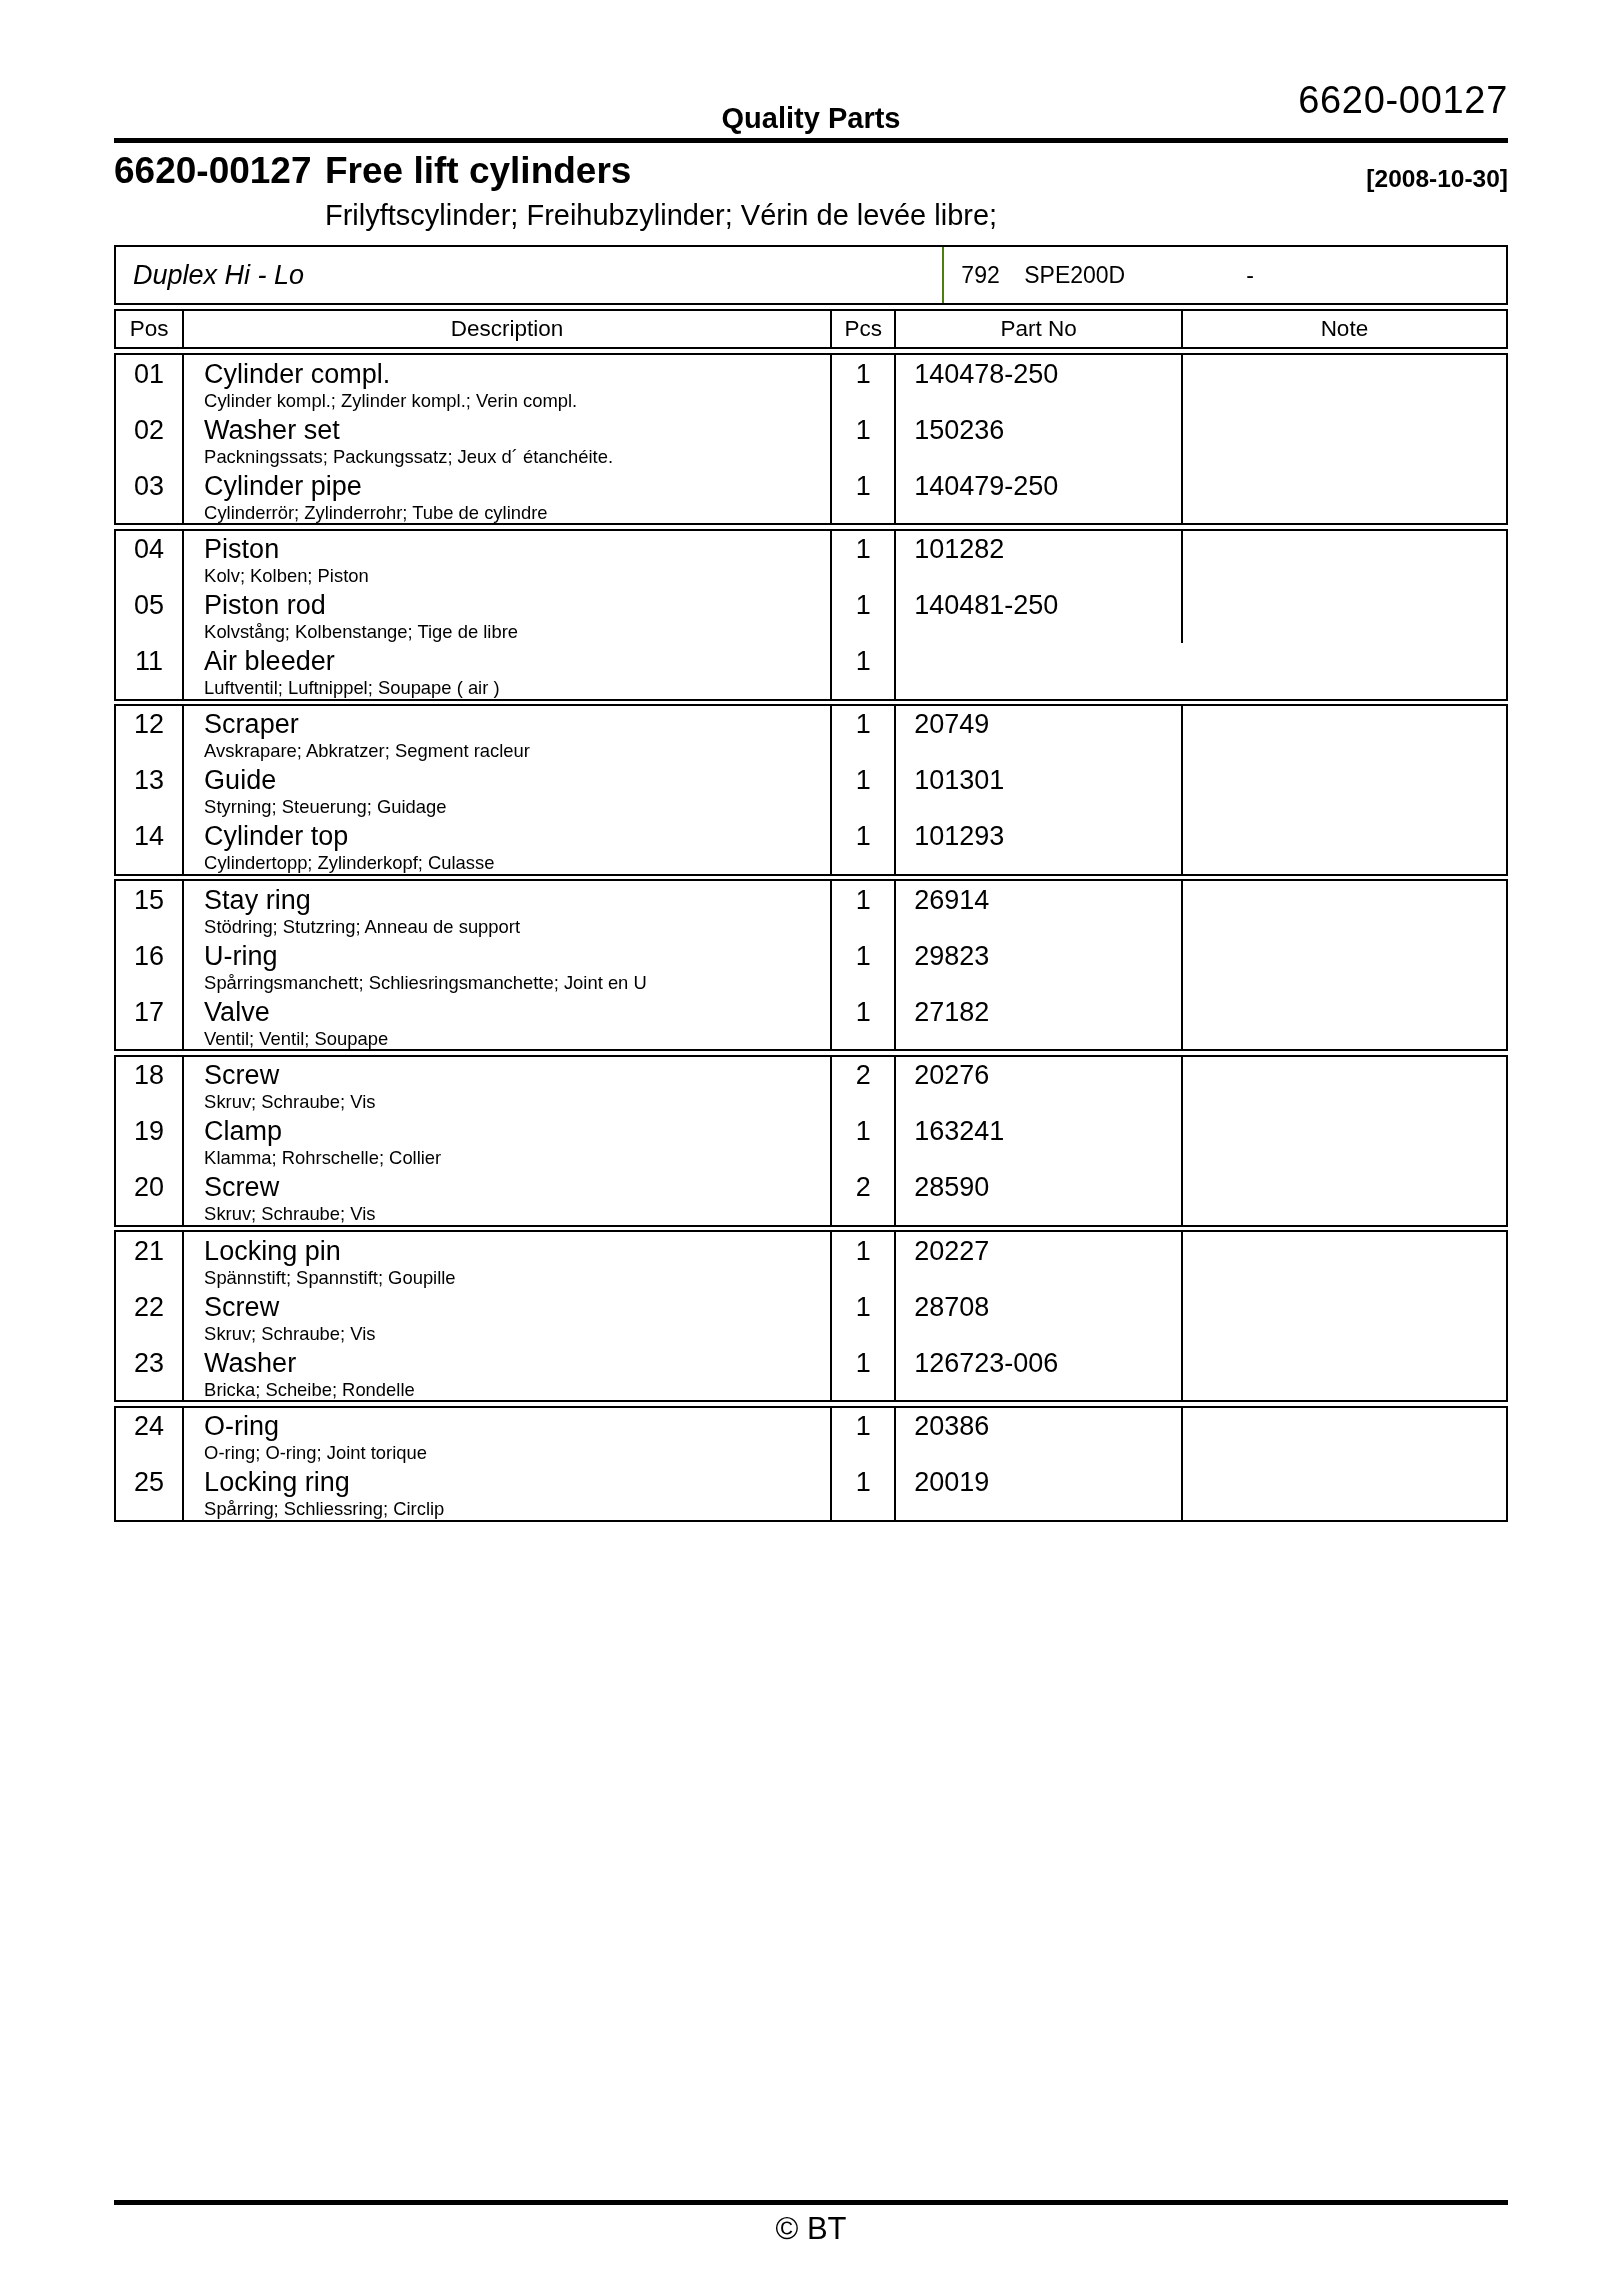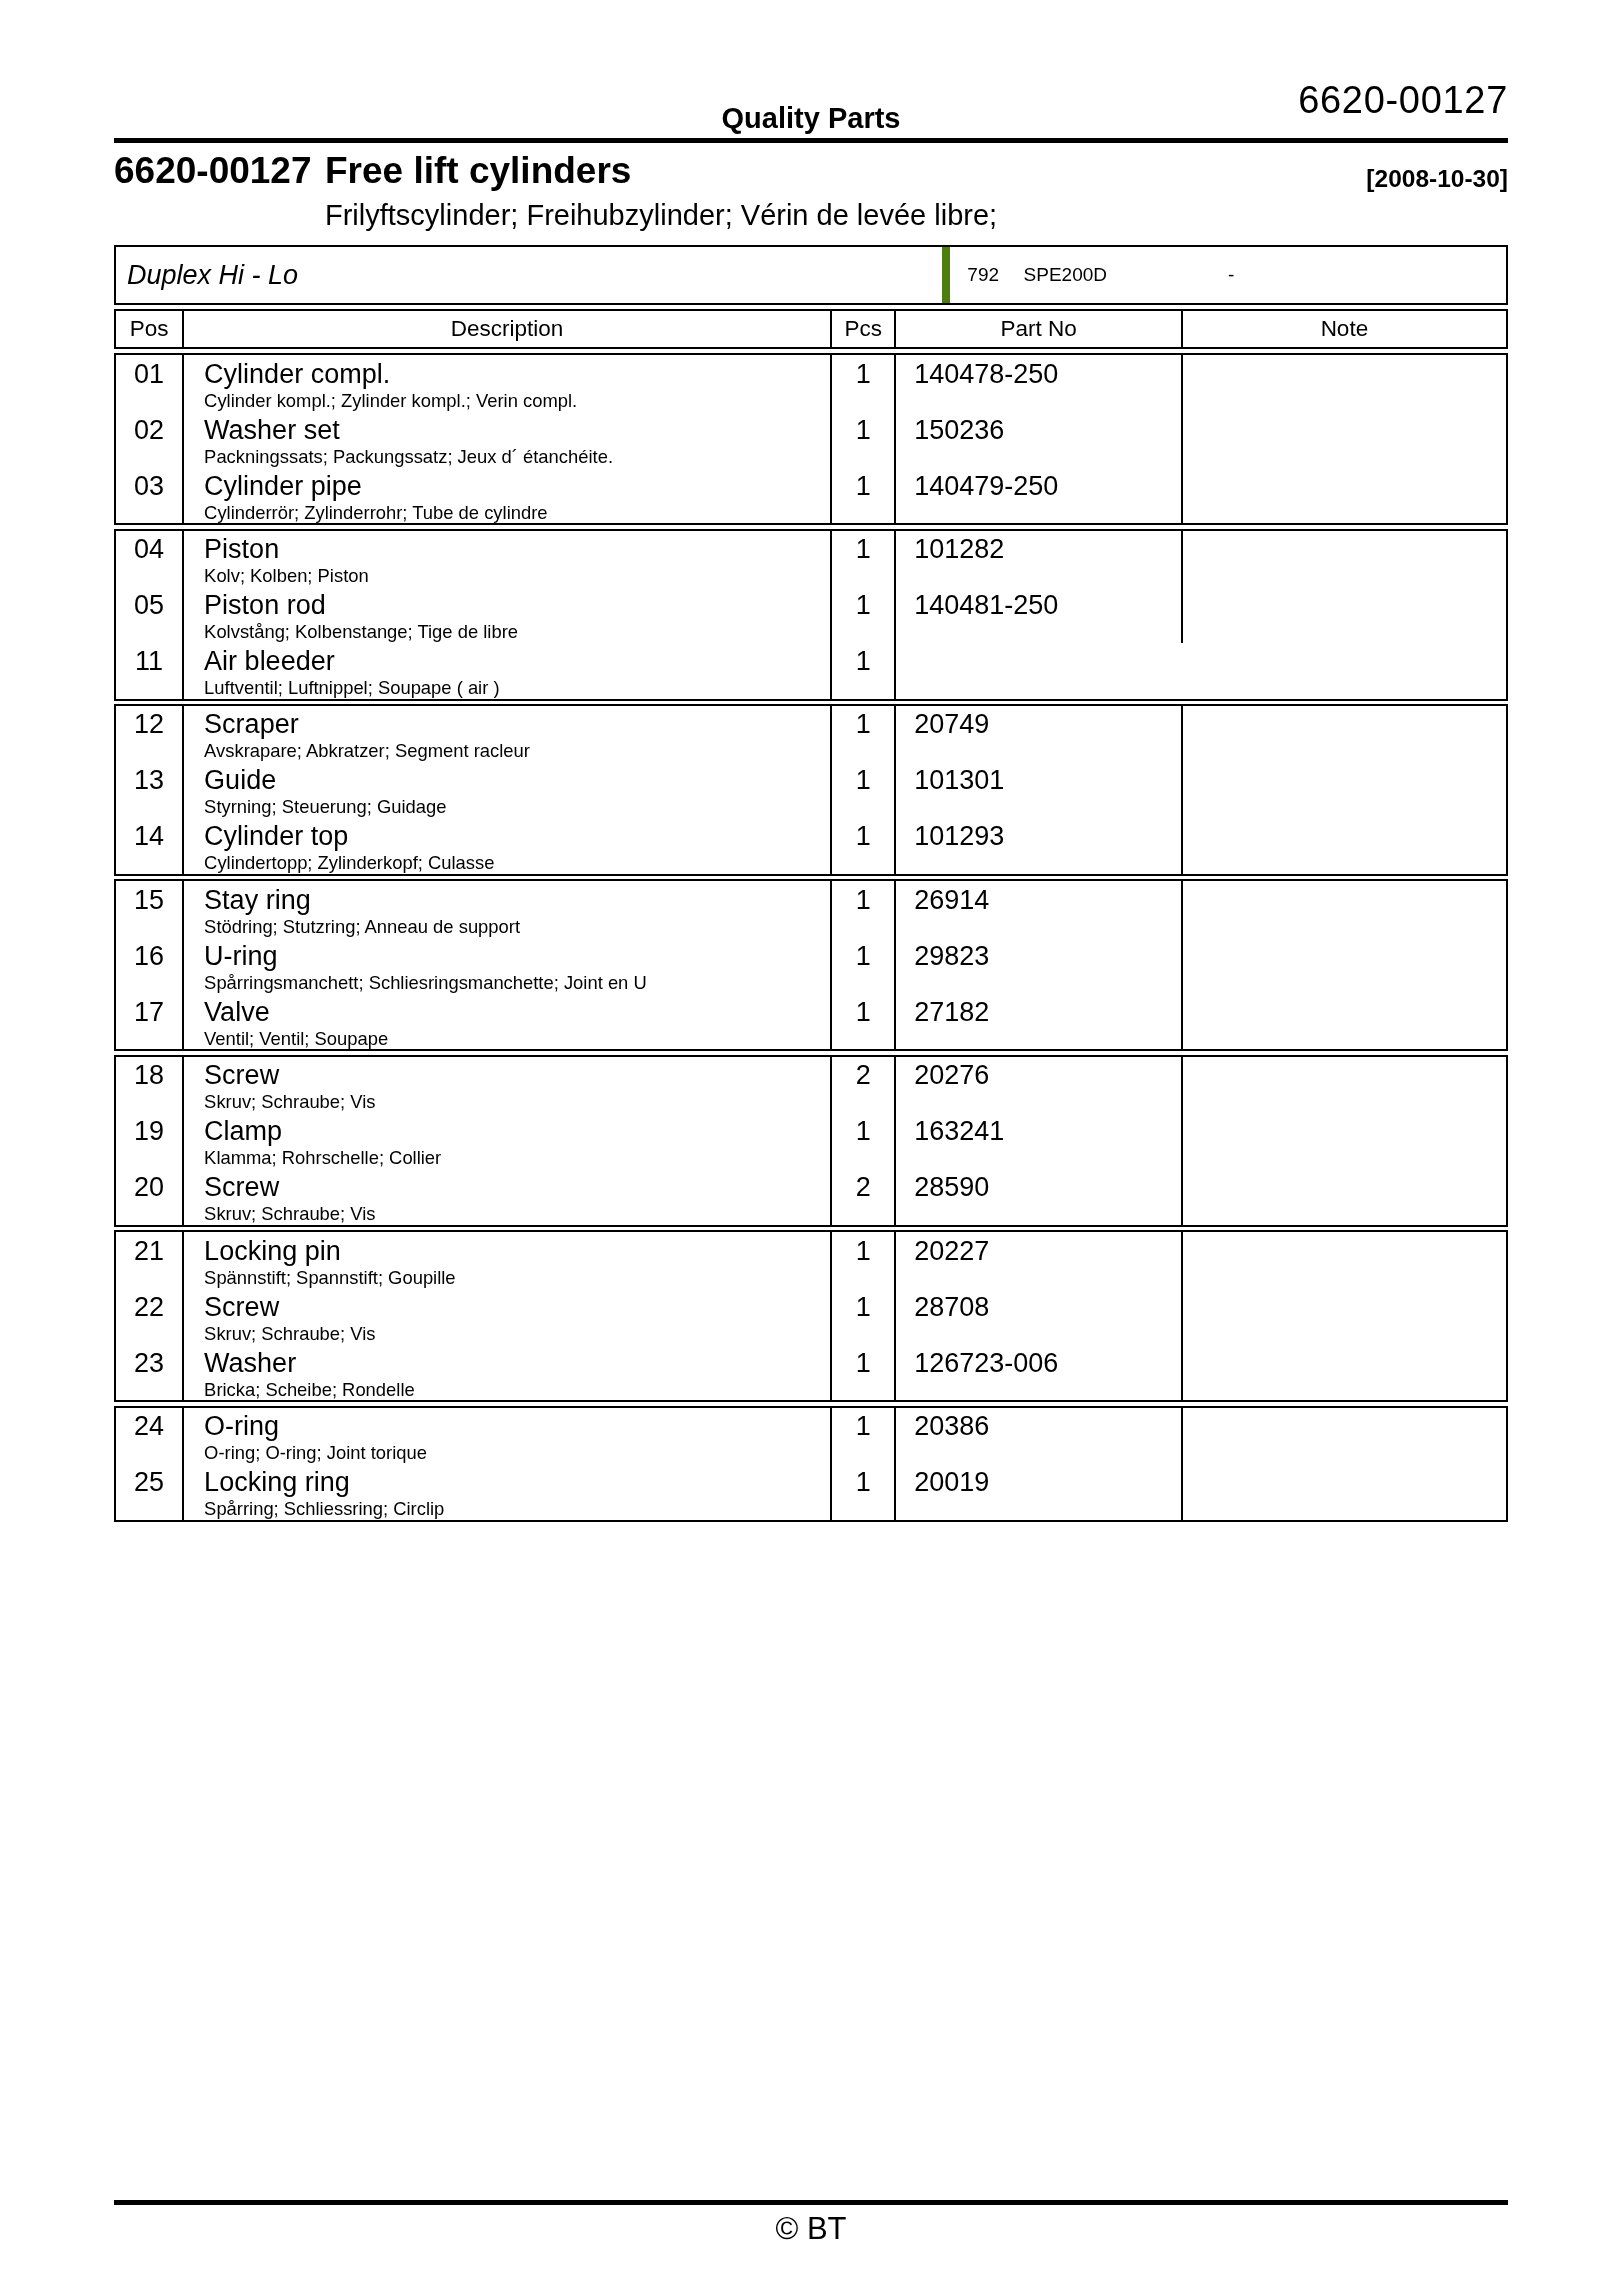--- a/index.html
+++ b/index.html
@@ -39,25 +39,25 @@
 
   
   .parts-table { position:absolute; top:245px; left:114px; width:1394px; }
 
   .model-box {
     display:flex; align-items:stretch; height:60px;
     border:2.7px solid #000;
   }
   .model-name {
     width:59.4%; display:flex; align-items:center;
-    padding-left:11px; font-style:italic; font-size:27px;
+    padding-left:17px; font-style:italic; font-size:27px;
   }
   .model-right {
-    flex:1; border-left:8px solid #4d7c0f;
-    display:flex; align-items:center; font-size:19px;
+    flex:1; border-left:2px solid #4d7c0f;
+    display:flex; align-items:center; font-size:23px;
   }
   .model-code { margin-left:17.7px; }
   .model-model { margin-left:24.5px; }
   .model-dash { margin-left:121px; }
 
   .colhead-box {
     margin-top:4.1px; height:40px; border:2.7px solid #000;
     display:flex; align-items:stretch; font-size:22.5px;
   }
   .hcell { display:flex; align-items:center; justify-content:center; }

